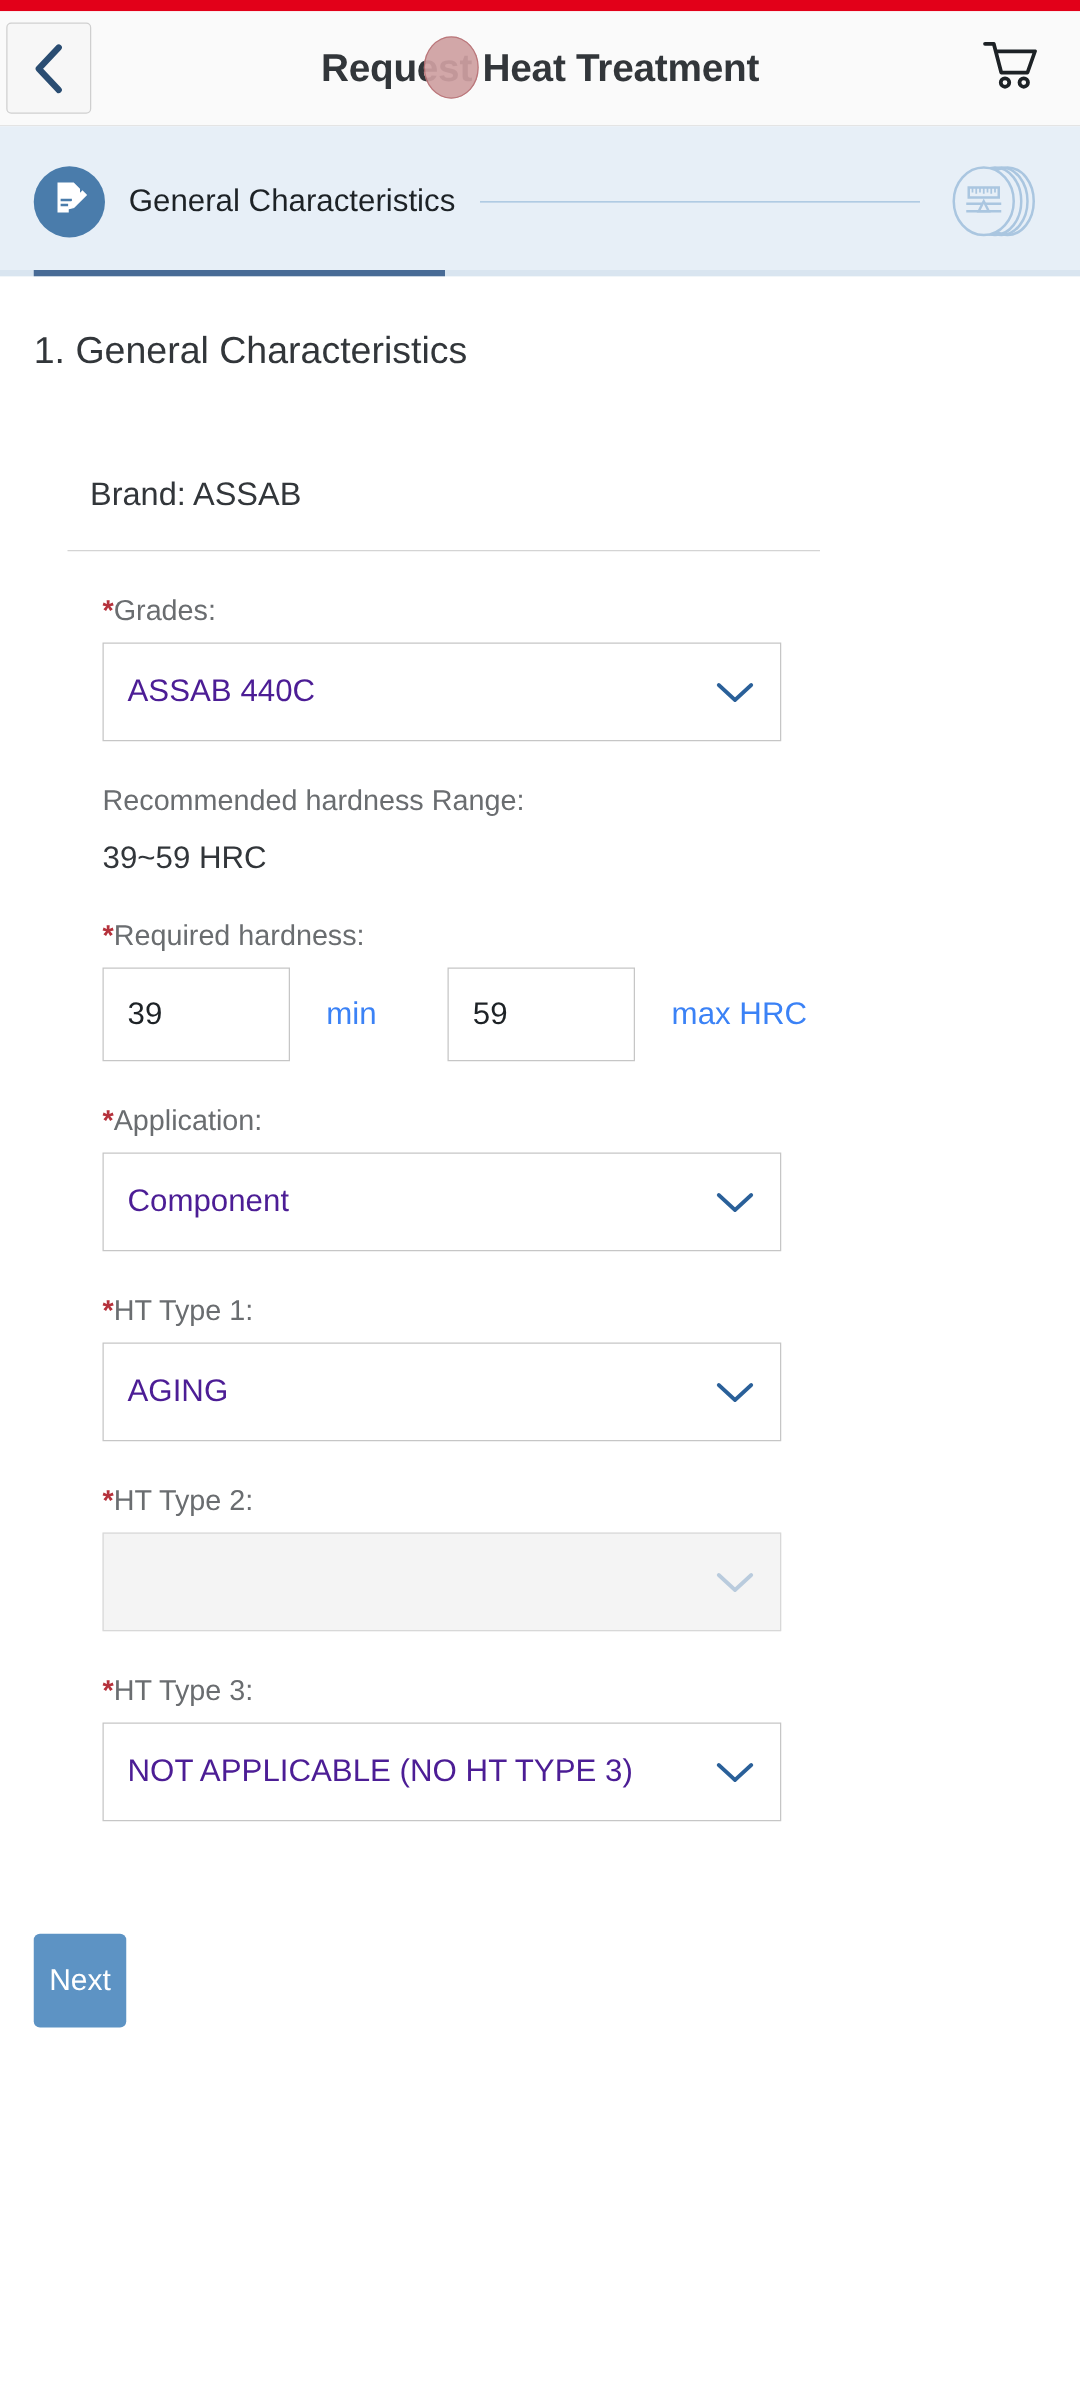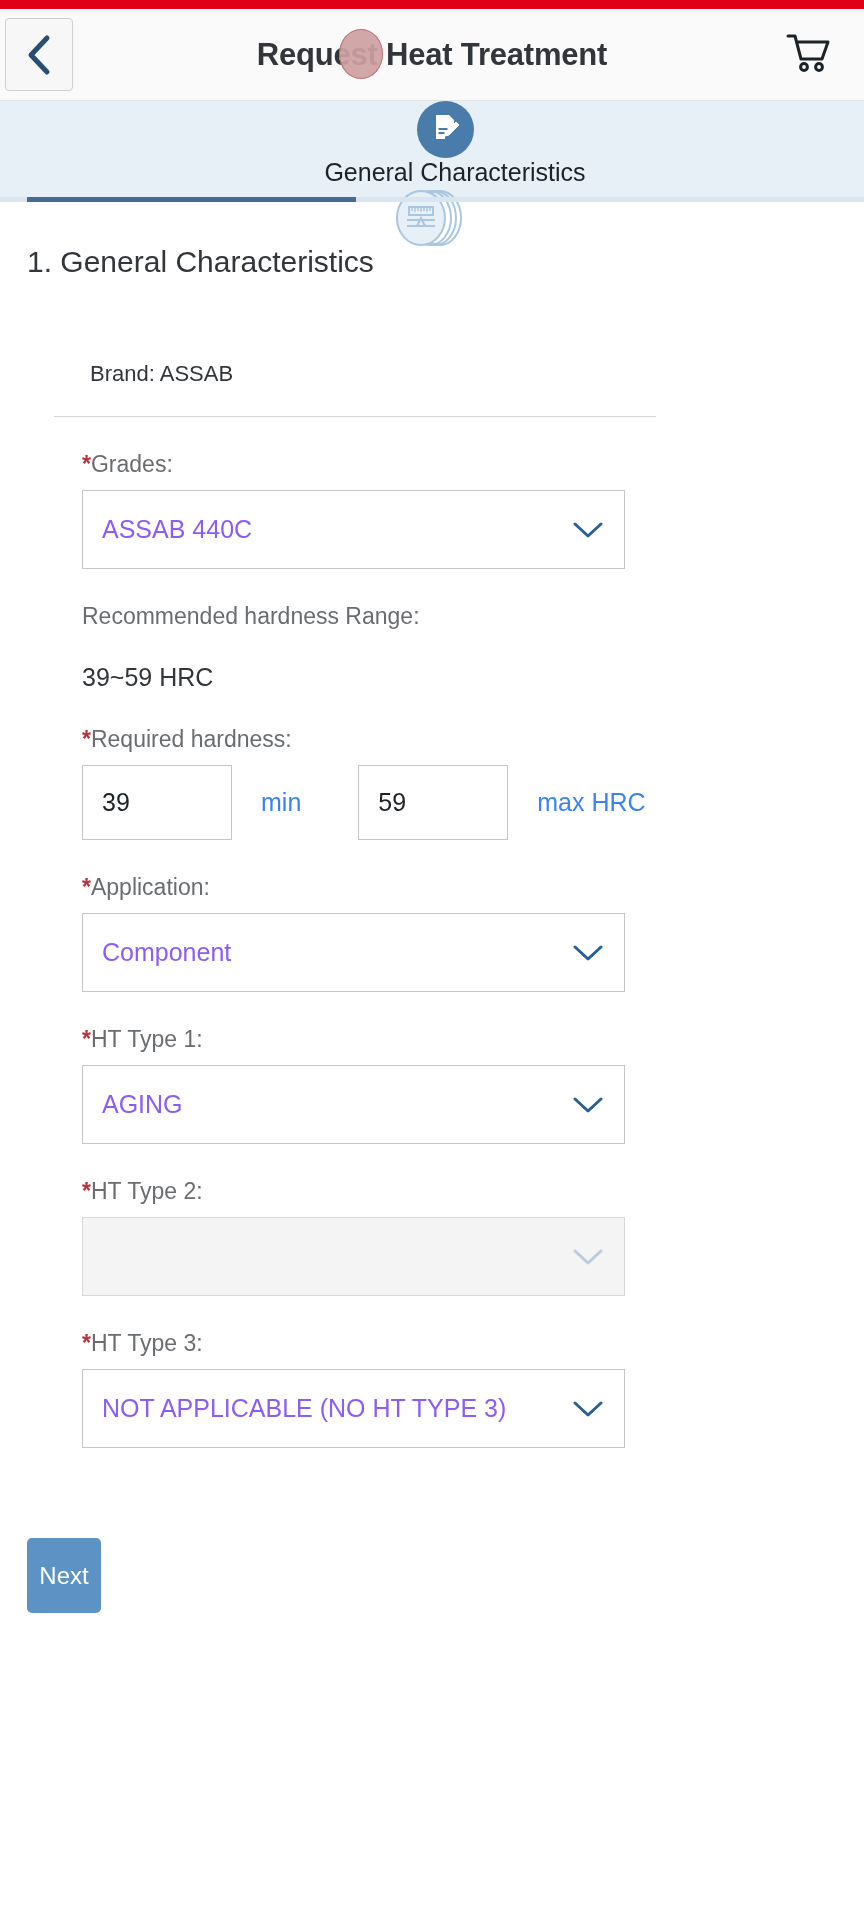--- a/index.html
+++ b/index.html
@@ -73,28 +73,27 @@
     width: 44px;
     height: 50px;
     border-radius: 50%;
     background: #cfa0a2;
     opacity: .92;
     box-shadow: 0 0 0 1px #b56c70 inset;
   }
 
   
   .stepper {
-    height: 101px;
+    height: 120px;
     background: #e7eff7;
     display: flex;
     align-items: center;
     position: relative;
     padding: 0 0 0 27px;
     box-sizing: border-box;
-    flex-direction: column;
   }
   .step-icon-active {
     width: 57px;
     height: 57px;
     border-radius: 50%;
     background: #4a7cab;
     display: flex;
     align-items: center;
     justify-content: center;
     flex: 0 0 auto;
@@ -142,24 +141,24 @@
     font-size: 30px;
     color: #32363a;
     margin: 43px 0 0 27px;
     font-weight: normal;
   }
   .form-wrap {
     margin: 0 0 0 54px;
     padding-right: 40px;
   }
   .brand-line {
-    font-size: 22px;
+    font-size: 26px;
     color: #32363a;
     margin-top: 82px;
-    margin-left: 36px;
+    margin-left: 18px;
   }
   .divider {
     height: 1px;
     background: #d4d4d4;
     margin: 29px 0 0 0;
     width: 602px;
   }
 
   .field { margin-left: 28px; }
   .field-label {
@@ -182,37 +181,37 @@
     display: flex;
     align-items: center;
     position: relative;
   }
   .select-box.disabled {
     background: #f4f4f4;
     border-color: #d8d8d8;
   }
   .select-value {
     font-size: 25px;
-    color: #8b5cf6;
+    color: #4c1d95;
     padding-left: 19px;
     white-space: nowrap;
     overflow: hidden;
   }
   .chevron {
     position: absolute;
     right: 20px;
     top: 50%;
     transform: translateY(-50%);
     display: flex;
   }
 
   .static-value {
     font-size: 25px;
     color: #32363a;
-    margin-top: 33px;
+    margin-top: 18px;
   }
 
   .hardness-row {
     display: flex;
     align-items: center;
     margin-top: 4px;
   }
   .num-input {
     width: 150px;
     height: 75px;

